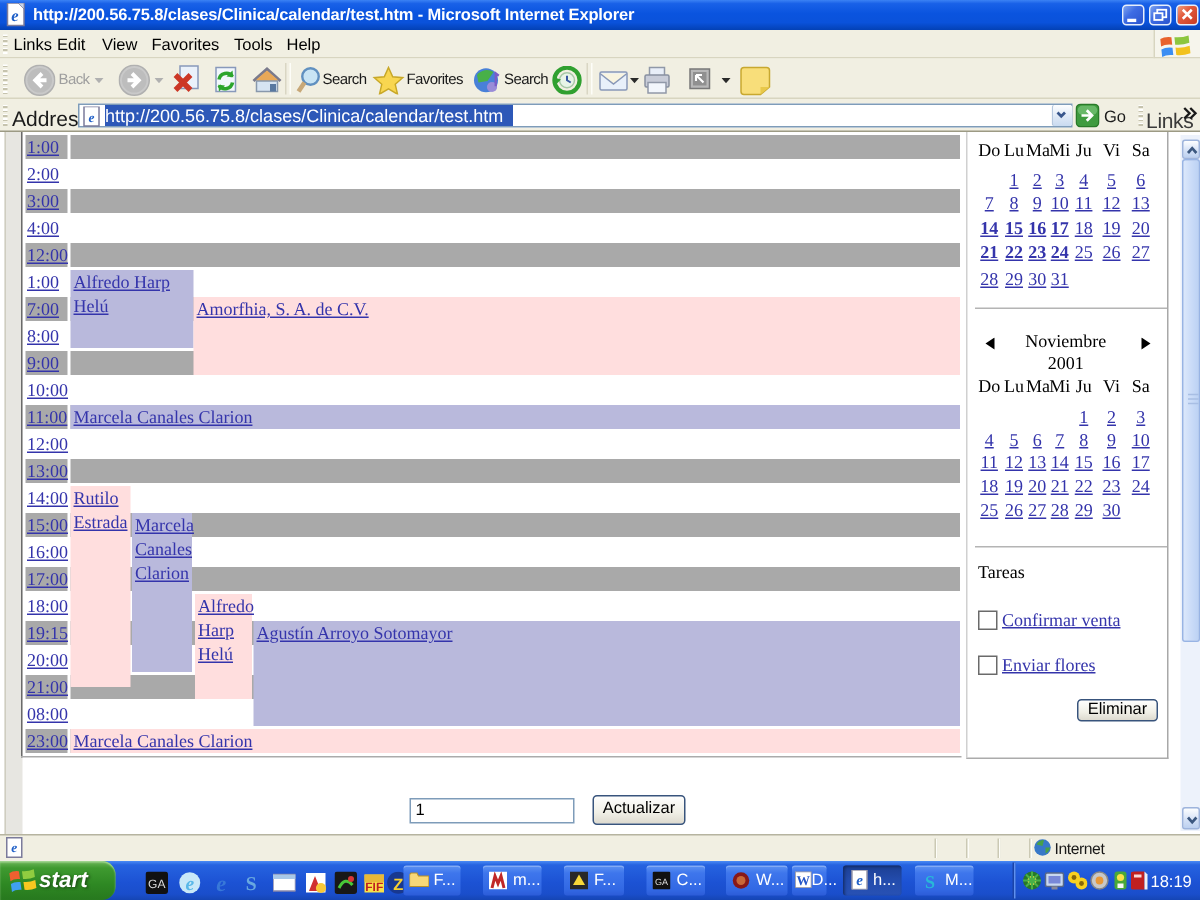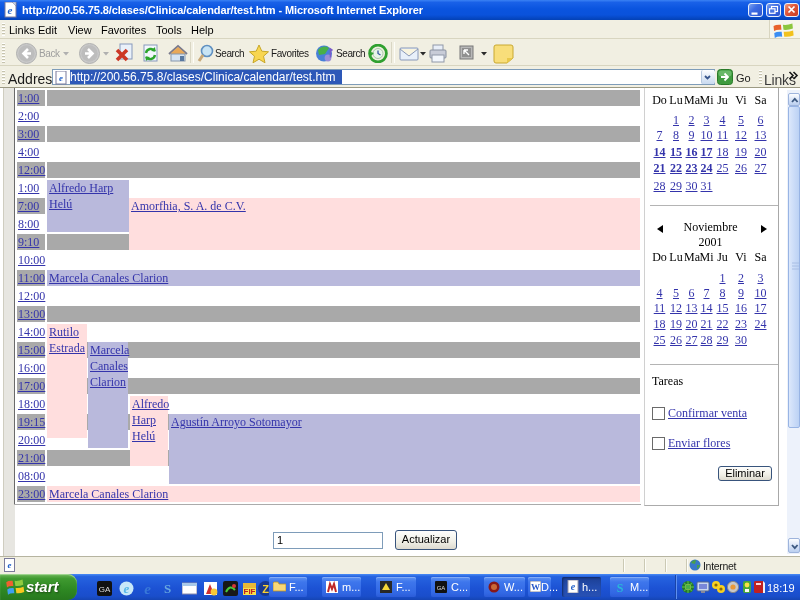--- a/index.html
+++ b/index.html
@@ -247,21 +247,21 @@
     <div class="lblbg" style="top:74px"></div>
     <div class="stripe" style="top:74px"></div>
     <div class="tlbl" style="top:74px;line-height:16px"><a href="#">12:00</a></div>
     <div class="tlbl" style="top:92px;line-height:16px"><a href="#">1:00</a></div>
     <div class="lblbg" style="top:110px"></div>
     <div class="stripe" style="top:110px"></div>
     <div class="tlbl" style="top:110px;line-height:16px"><a href="#">7:00</a></div>
     <div class="tlbl" style="top:128px;line-height:16px"><a href="#">8:00</a></div>
     <div class="lblbg" style="top:146px"></div>
     <div class="stripe" style="top:146px"></div>
-    <div class="tlbl" style="top:146px;line-height:16px"><a href="#">9:10</a></div>
+    <div class="tlbl" style="top:146px;line-height:16px"><a href="#">9:00</a></div>
     <div class="tlbl" style="top:164px;line-height:16px"><a href="#">10:00</a></div>
     <div class="lblbg" style="top:182px"></div>
     <div class="stripe" style="top:182px"></div>
     <div class="tlbl" style="top:182px;line-height:16px"><a href="#">11:00</a></div>
     <div class="tlbl" style="top:200px;line-height:16px"><a href="#">12:00</a></div>
     <div class="lblbg" style="top:218px"></div>
     <div class="stripe" style="top:218px"></div>
     <div class="tlbl" style="top:218px;line-height:16px"><a href="#">13:00</a></div>
     <div class="tlbl" style="top:236px;line-height:16px"><a href="#">14:00</a></div>
     <div class="lblbg" style="top:254px"></div>
@@ -280,21 +280,21 @@
     <div class="stripe" style="top:362px"></div>
     <div class="tlbl" style="top:362px;line-height:16px"><a href="#">21:00</a></div>
     <div class="tlbl" style="top:380px;line-height:16px"><a href="#">08:00</a></div>
     <div class="lblbg" style="top:398px"></div>
     <div class="stripe" style="top:398px"></div>
     <div class="tlbl" style="top:398px;line-height:16px"><a href="#">23:00</a></div>
 
     <div class="evt lav" style="left:47px;top:92px;width:82px;height:52px"><a href="#">Alfredo Harp Helú</a></div>
     <div class="evt pnk" style="left:129px;top:110px;width:511px;height:52px"><a href="#">Amorfhia, S. A. de C.V.</a></div>
     <div class="evt lav" style="left:47px;top:182px;width:593px;height:16px"><a href="#">Marcela Canales Clarion</a></div>
-    <div class="evt pnk" style="left:47px;top:236px;width:40px;height:114px"><a href="#">Rutilo Estrada</a></div>
+    <div class="evt pnk" style="left:47px;top:236px;width:40px;height:134px"><a href="#">Rutilo Estrada</a></div>
     <div class="evt lav" style="left:88px;top:254px;width:40px;height:106px"><a href="#">Marcela Canales Clarion</a></div>
     <div class="evt pnk" style="left:130px;top:308px;width:38px;height:70px"><a href="#">Alfredo Harp Helú</a></div>
     <div class="evt lav" style="left:169px;top:326px;width:471px;height:70px"><a href="#">Agustín Arroyo Sotomayor</a></div>
     <div class="evt pnk" style="left:47px;top:398px;width:593px;height:16px"><a href="#">Marcela Canales Clarion</a></div>
 
     <div class="abs" id="sidebox"></div>
     <div class="calrow" style="top:5px">
         <span class="c1">Do</span>
         <span class="c2">Lu</span>
         <span class="c3">Ma</span>

